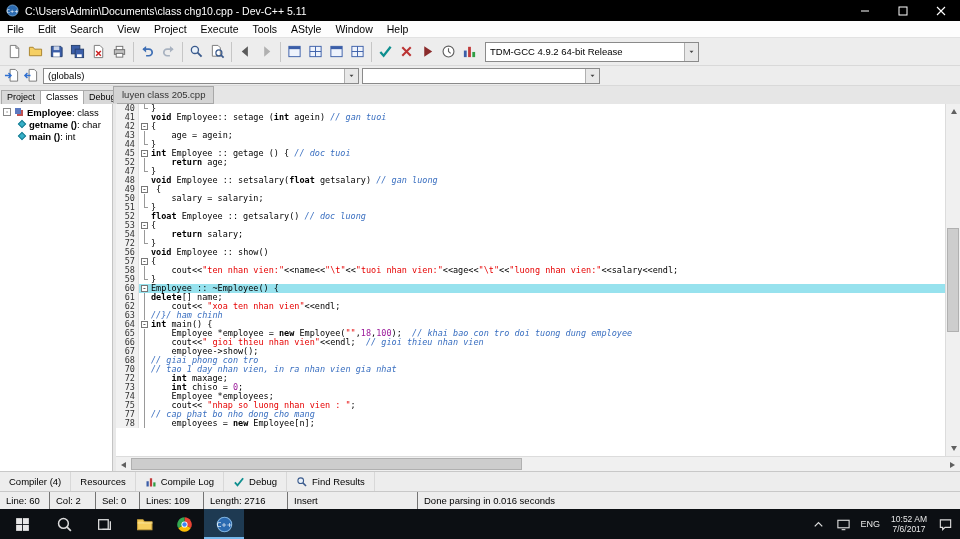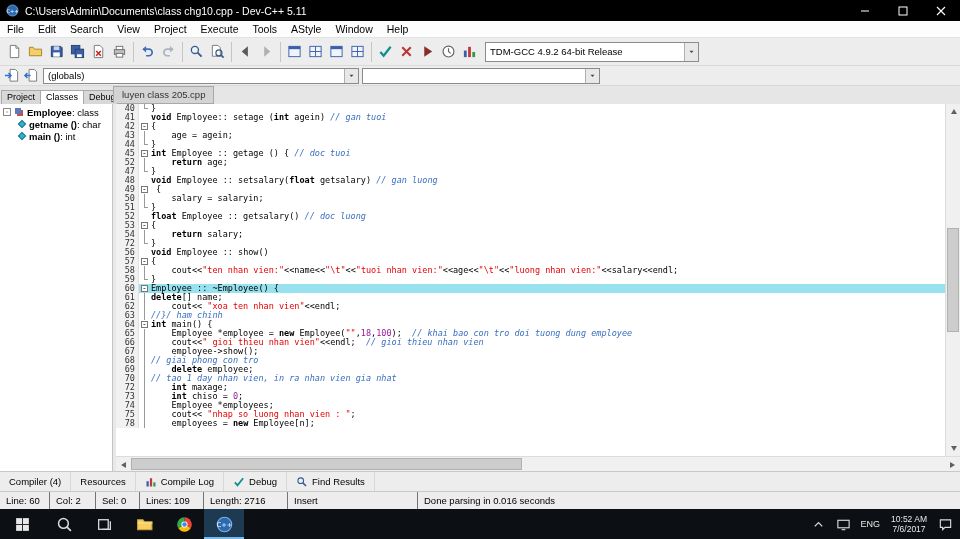--- a/index.html
+++ b/index.html
@@ -598,27 +598,20 @@
               <span class="codeline"><span class="seg-p">    employee-&gt;show();</span></span>
             </div>
             <div class="code-row">
               <span class="ln">68</span>
               <span class="fold">
                 <span class="fv"></span>
               </span>
               <span class="codeline"><span class="seg-c">// giai phong con tro</span></span>
             </div>
             <div class="code-row">
-              <span class="ln">69</span>
-              <span class="fold">
-                <span class="fv"></span>
-              </span>
-              <span class="codeline"><span class="seg-p">    </span><span class="seg-k">delete</span><span class="seg-p"> employee;</span></span>
-            </div>
-            <div class="code-row">
               <span class="ln">70</span>
               <span class="fold">
                 <span class="fv"></span>
               </span>
               <span class="codeline"><span class="seg-c">// tao 1 day nhan vien, in ra nhan vien gia nhat</span></span>
             </div>
             <div class="code-row">
               <span class="ln">72</span>
               <span class="fold">
                 <span class="fv"></span>
@@ -638,20 +631,27 @@
                 <span class="fv"></span>
               </span>
               <span class="codeline"><span class="seg-p">    Employee *employees;</span></span>
             </div>
             <div class="code-row">
               <span class="ln">75</span>
               <span class="fold">
                 <span class="fv"></span>
               </span>
               <span class="codeline"><span class="seg-p">    cout&lt;&lt; </span><span class="seg-s">"nhap so luong nhan vien : "</span><span class="seg-p">;</span></span>
+            </div>
+            <div class="code-row">
+              <span class="ln">77</span>
+              <span class="fold">
+                <span class="fv"></span>
+              </span>
+              <span class="codeline"><span class="seg-c">// cap phat bo nho dong cho mang</span></span>
             </div>
             <div class="code-row">
               <span class="ln">78</span>
               <span class="fold">
                 <span class="fv"></span>
               </span>
               <span class="codeline"><span class="seg-p">    employees = </span><span class="seg-k">new</span><span class="seg-p"> Employee[n];</span></span>
             </div>
           </div>
         <div class="vscroll">

